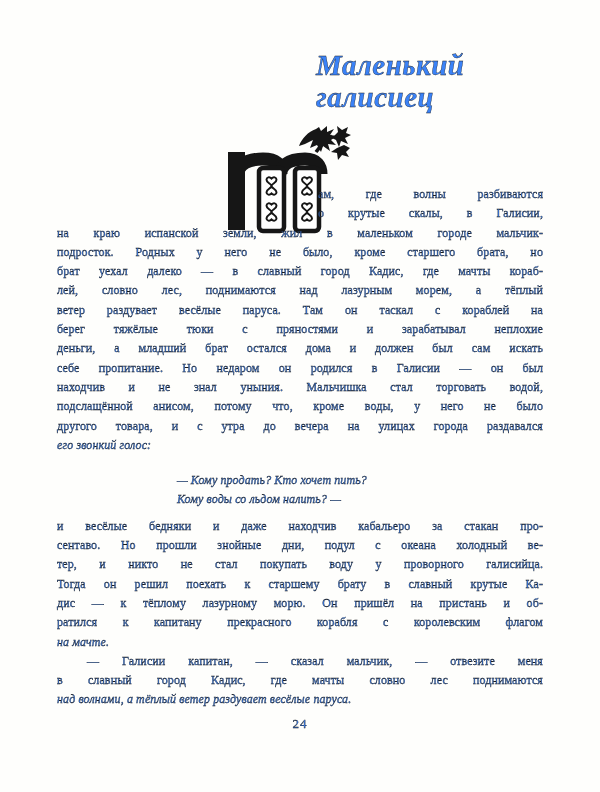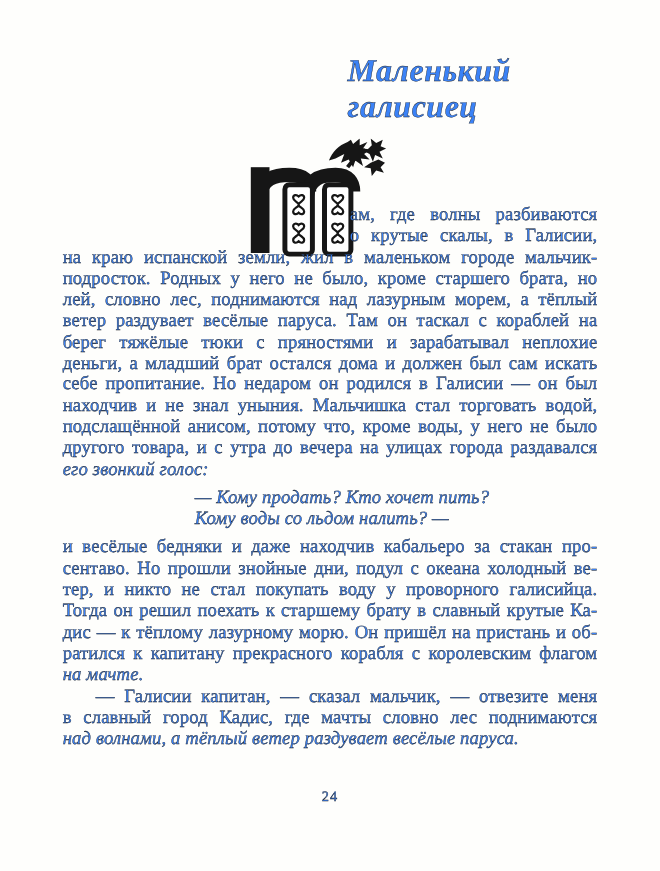--- a/index.html
+++ b/index.html
@@ -11,30 +11,30 @@
   }
   .title{
     position:absolute;left:316px;top:49px;
     font-style:italic;font-weight:600;font-size:29px;line-height:32px;
     letter-spacing:0.5px;white-space:nowrap;
   }
   .dropcap{position:absolute;left:226px;top:126px;width:126px;height:108px;}
   .sr{position:absolute;width:1px;height:1px;overflow:hidden;clip:rect(0 0 0 0);}
   .text-block{
     position:absolute;left:57px;top:185px;width:486px;
-    font-size:17px;line-height:19.3px;letter-spacing:0.1px;
+    font-size:12px;line-height:19.3px;letter-spacing:0.1px;
   }
   .line{
     height:19.3px;text-align:justify;text-align-last:justify;
     white-space:normal;overflow:visible;
   }
   .line.noju{text-align:left;text-align-last:left;font-style:italic;}
   .line.after-cap{padding-left:261px;}
   .line.indent{text-indent:30px;}
-  .verse{margin-top:6px;margin-bottom:7px;padding-left:120px;}
+  .verse{margin-top:16px;margin-bottom:7px;padding-left:120px;}
   .verse .line{text-align:left;text-align-last:left;}
   .pageno{
     position:absolute;left:0;top:716px;width:600px;
     text-align:center;font-size:13px;letter-spacing:1px;
   }
 </style>
 </head>
 <body>
 
 <div class="page">
@@ -76,20 +76,21 @@
       </g>
     </svg>
   </div>
 
   <div class="text-block">
     <div id="para1">
         <div class="line after-cap">ам, где волны разбиваются</div>
         <div class="line after-cap">о крутые скалы, в Галисии,</div>
         <div class="line">на краю испанской земли, жил в маленьком городе мальчик-</div>
         <div class="line">подросток. Родных у него не было, кроме старшего брата, но</div>
+        <div class="line">брат уехал далеко — в славный город Кадис, где мачты кораб-</div>
         <div class="line">лей, словно лес, поднимаются над лазурным морем, а тёплый</div>
         <div class="line">ветер раздувает весёлые паруса. Там он таскал с кораблей на</div>
         <div class="line">берег тяжёлые тюки с пряностями и зарабатывал неплохие</div>
         <div class="line">деньги, а младший брат остался дома и должен был сам искать</div>
         <div class="line">себе пропитание. Но недаром он родился в Галисии — он был</div>
         <div class="line">находчив и не знал уныния. Мальчишка стал торговать водой,</div>
         <div class="line">подслащённой анисом, потому что, кроме воды, у него не было</div>
         <div class="line">другого товара, и с утра до вечера на улицах города раздавался</div>
         <div class="line noju">его звонкий голос:</div>
       </div>

